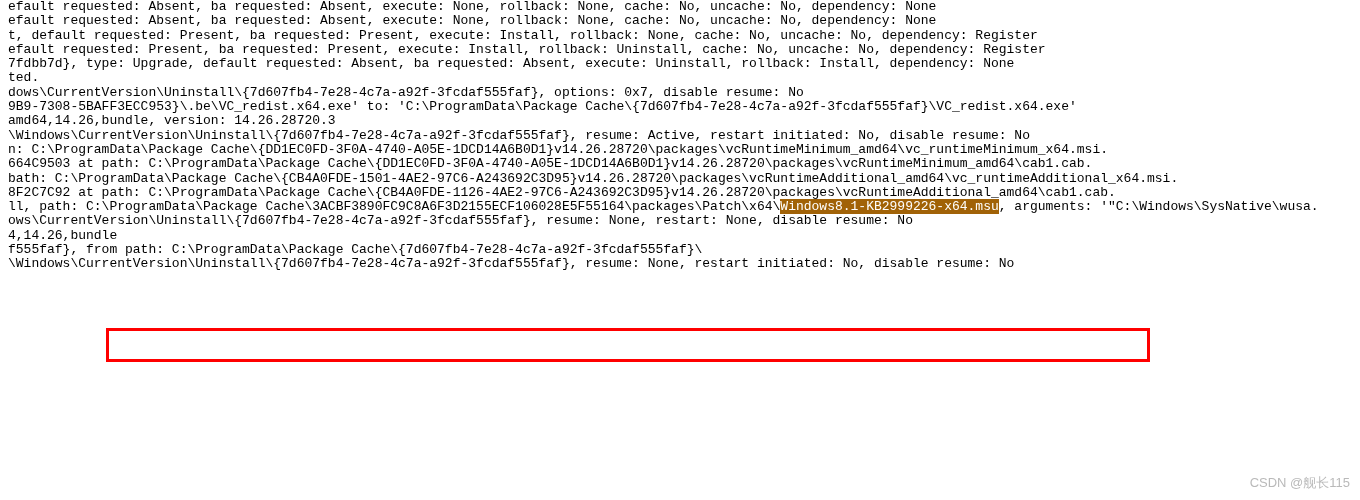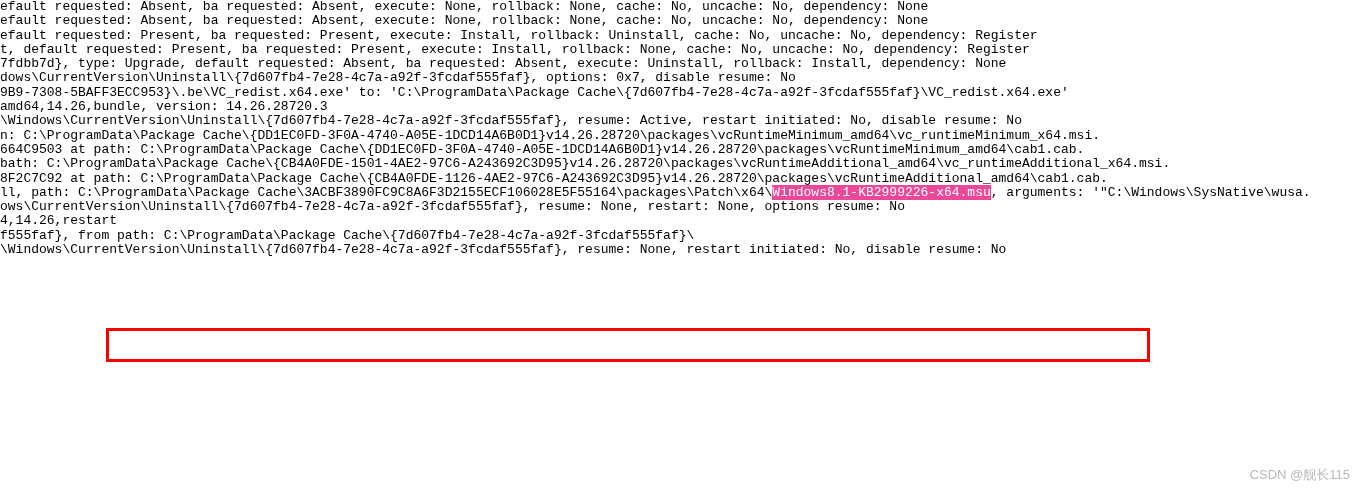--- a/index.html
+++ b/index.html
@@ -20,71 +20,73 @@
       position: relative;
     }
     .log-container {
       padding: 0;
       position: relative;
     }
     .log-line {
       display: block;
       white-space: pre;
       font-family: inherit;
+      margin-left: 8px;
     }
     .highlight-blue {
-      background-color: #ec4899;
+      background-color: #a16207;
       color: #fff;
     }
     .red-box {
       position: absolute;
       border: 3px solid #ff0000;
       pointer-events: none;
       z-index: 10;
     }
     .watermark {
       position: absolute;
-      bottom: 18px;
+      bottom: 10px;
       right: 10px;
       color: rgba(128,128,128,0.55);
       font-size: 13px;
       font-family: sans-serif;
       z-index: 20;
     }
   </style>
 </head>
 <body>
 
 <div class="log-container">
   <span class="log-line">efault requested: Absent, ba requested: Absent, execute: None, rollback: None, cache: No, uncache: No, dependency: None</span>
   <span class="log-line">efault requested: Absent, ba requested: Absent, execute: None, rollback: None, cache: No, uncache: No, dependency: None</span>
+  <span class="log-line">t, default requested: Present, ba requested: Present, execute: Install, rollback: None, cache: No, uncache: No, dependency: Register</span>
   <span class="log-line">efault requested: Present, ba requested: Present, execute: Install, rollback: Uninstall, cache: No, uncache: No, dependency: Register</span>
-  <span class="log-line">t, default requested: Present, ba requested: Present, execute: Install, rollback: None, cache: No, uncache: No, dependency: Register</span>
   <span class="log-line">7fdbb7d}, type: Upgrade, default requested: Absent, ba requested: Absent, execute: Uninstall, rollback: Install, dependency: None</span>
   <span class="log-line"></span>
   <span class="log-line"></span>
   <span class="log-line"></span>
   <span class="log-line"></span>
   <span class="log-line"></span>
   <span class="log-line"></span>
   <span class="log-line"></span>
   <span class="log-line"></span>
   <span class="log-line"></span>
+  <span class="log-line">ted.</span>
   <span class="log-line">dows\CurrentVersion\Uninstall\{7d607fb4-7e28-4c7a-a92f-3fcdaf555faf}, options: 0x7, disable resume: No</span>
   <span class="log-line">9B9-7308-5BAFF3ECC953}\.be\VC_redist.x64.exe' to: 'C:\ProgramData\Package Cache\{7d607fb4-7e28-4c7a-a92f-3fcdaf555faf}\VC_redist.x64.exe'</span>
   <span class="log-line">amd64,14.26,bundle, version: 14.26.28720.3</span>
   <span class="log-line">\Windows\CurrentVersion\Uninstall\{7d607fb4-7e28-4c7a-a92f-3fcdaf555faf}, resume: Active, restart initiated: No, disable resume: No</span>
   <span class="log-line">n: C:\ProgramData\Package Cache\{DD1EC0FD-3F0A-4740-A05E-1DCD14A6B0D1}v14.26.28720\packages\vcRuntimeMinimum_amd64\vc_runtimeMinimum_x64.msi.</span>
   <span class="log-line">664C9503 at path: C:\ProgramData\Package Cache\{DD1EC0FD-3F0A-4740-A05E-1DCD14A6B0D1}v14.26.28720\packages\vcRuntimeMinimum_amd64\cab1.cab.</span>
   <span class="log-line">bath: C:\ProgramData\Package Cache\{CB4A0FDE-1501-4AE2-97C6-A243692C3D95}v14.26.28720\packages\vcRuntimeAdditional_amd64\vc_runtimeAdditional_x64.msi.</span>
   <span class="log-line">8F2C7C92 at path: C:\ProgramData\Package Cache\{CB4A0FDE-1126-4AE2-97C6-A243692C3D95}v14.26.28720\packages\vcRuntimeAdditional_amd64\cab1.cab.</span>
   <span class="log-line"><span>ll, path: C:\ProgramData\Package Cache\3ACBF3890FC9C8A6F3D2155ECF106028E5F55164\packages\Patch\x64\</span><span class="highlight-blue">Windows8.1-KB2999226-x64.msu</span><span>, arguments: '"C:\Windows\SysNative\wusa.</span></span>
   <span class="log-line"></span>
   <span class="log-line"></span>
-  <span class="log-line">ows\CurrentVersion\Uninstall\{7d607fb4-7e28-4c7a-a92f-3fcdaf555faf}, resume: None, restart: None, options resume: No</span>
-  <span class="log-line">4,14.26,restart</span>
+  <span class="log-line">ows\CurrentVersion\Uninstall\{7d607fb4-7e28-4c7a-a92f-3fcdaf555faf}, resume: None, restart: None, disable resume: No</span>
+  <span class="log-line">4,14.26,bundle</span>
   <span class="log-line">f555faf}, from path: C:\ProgramData\Package Cache\{7d607fb4-7e28-4c7a-a92f-3fcdaf555faf}\</span>
   <span class="log-line">\Windows\CurrentVersion\Uninstall\{7d607fb4-7e28-4c7a-a92f-3fcdaf555faf}, resume: None, restart initiated: No, disable resume: No</span>
 </div>
 
 <div class="red-box" style="top:328px;left:106px;width:1044px;height:34px;"></div>
 
 <div class="watermark">CSDN @舰长115</div>
 
 </body></html>

